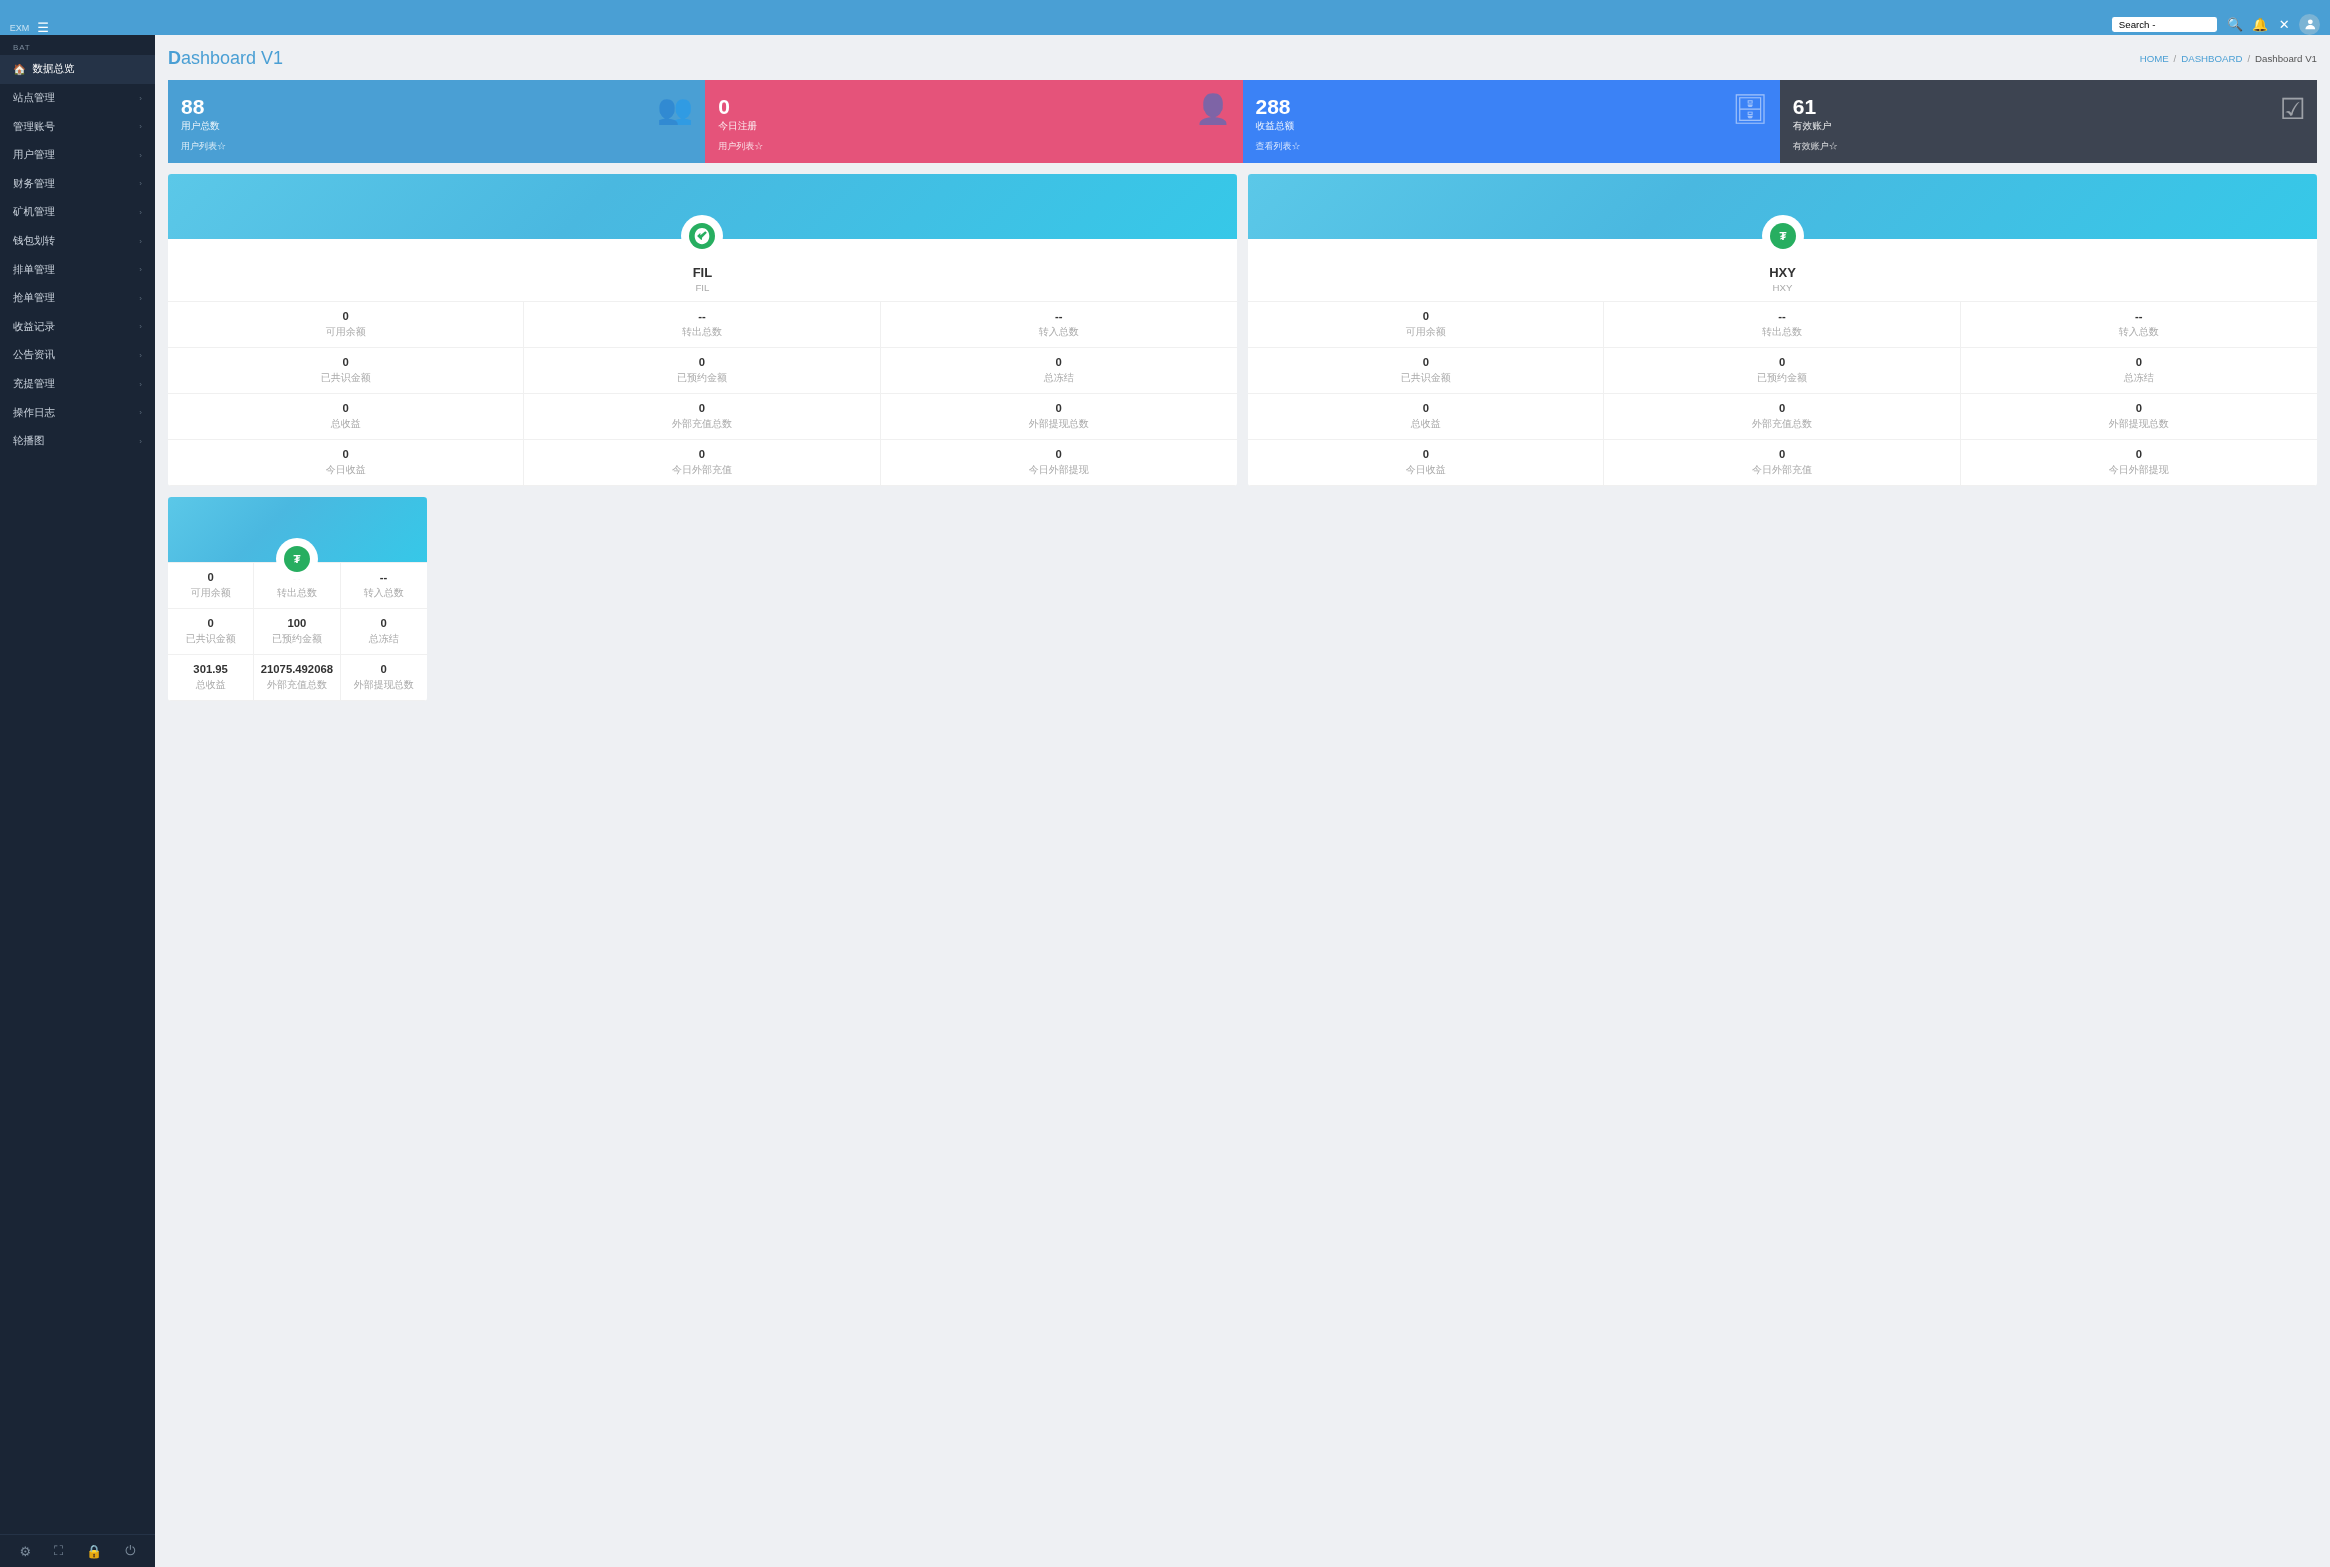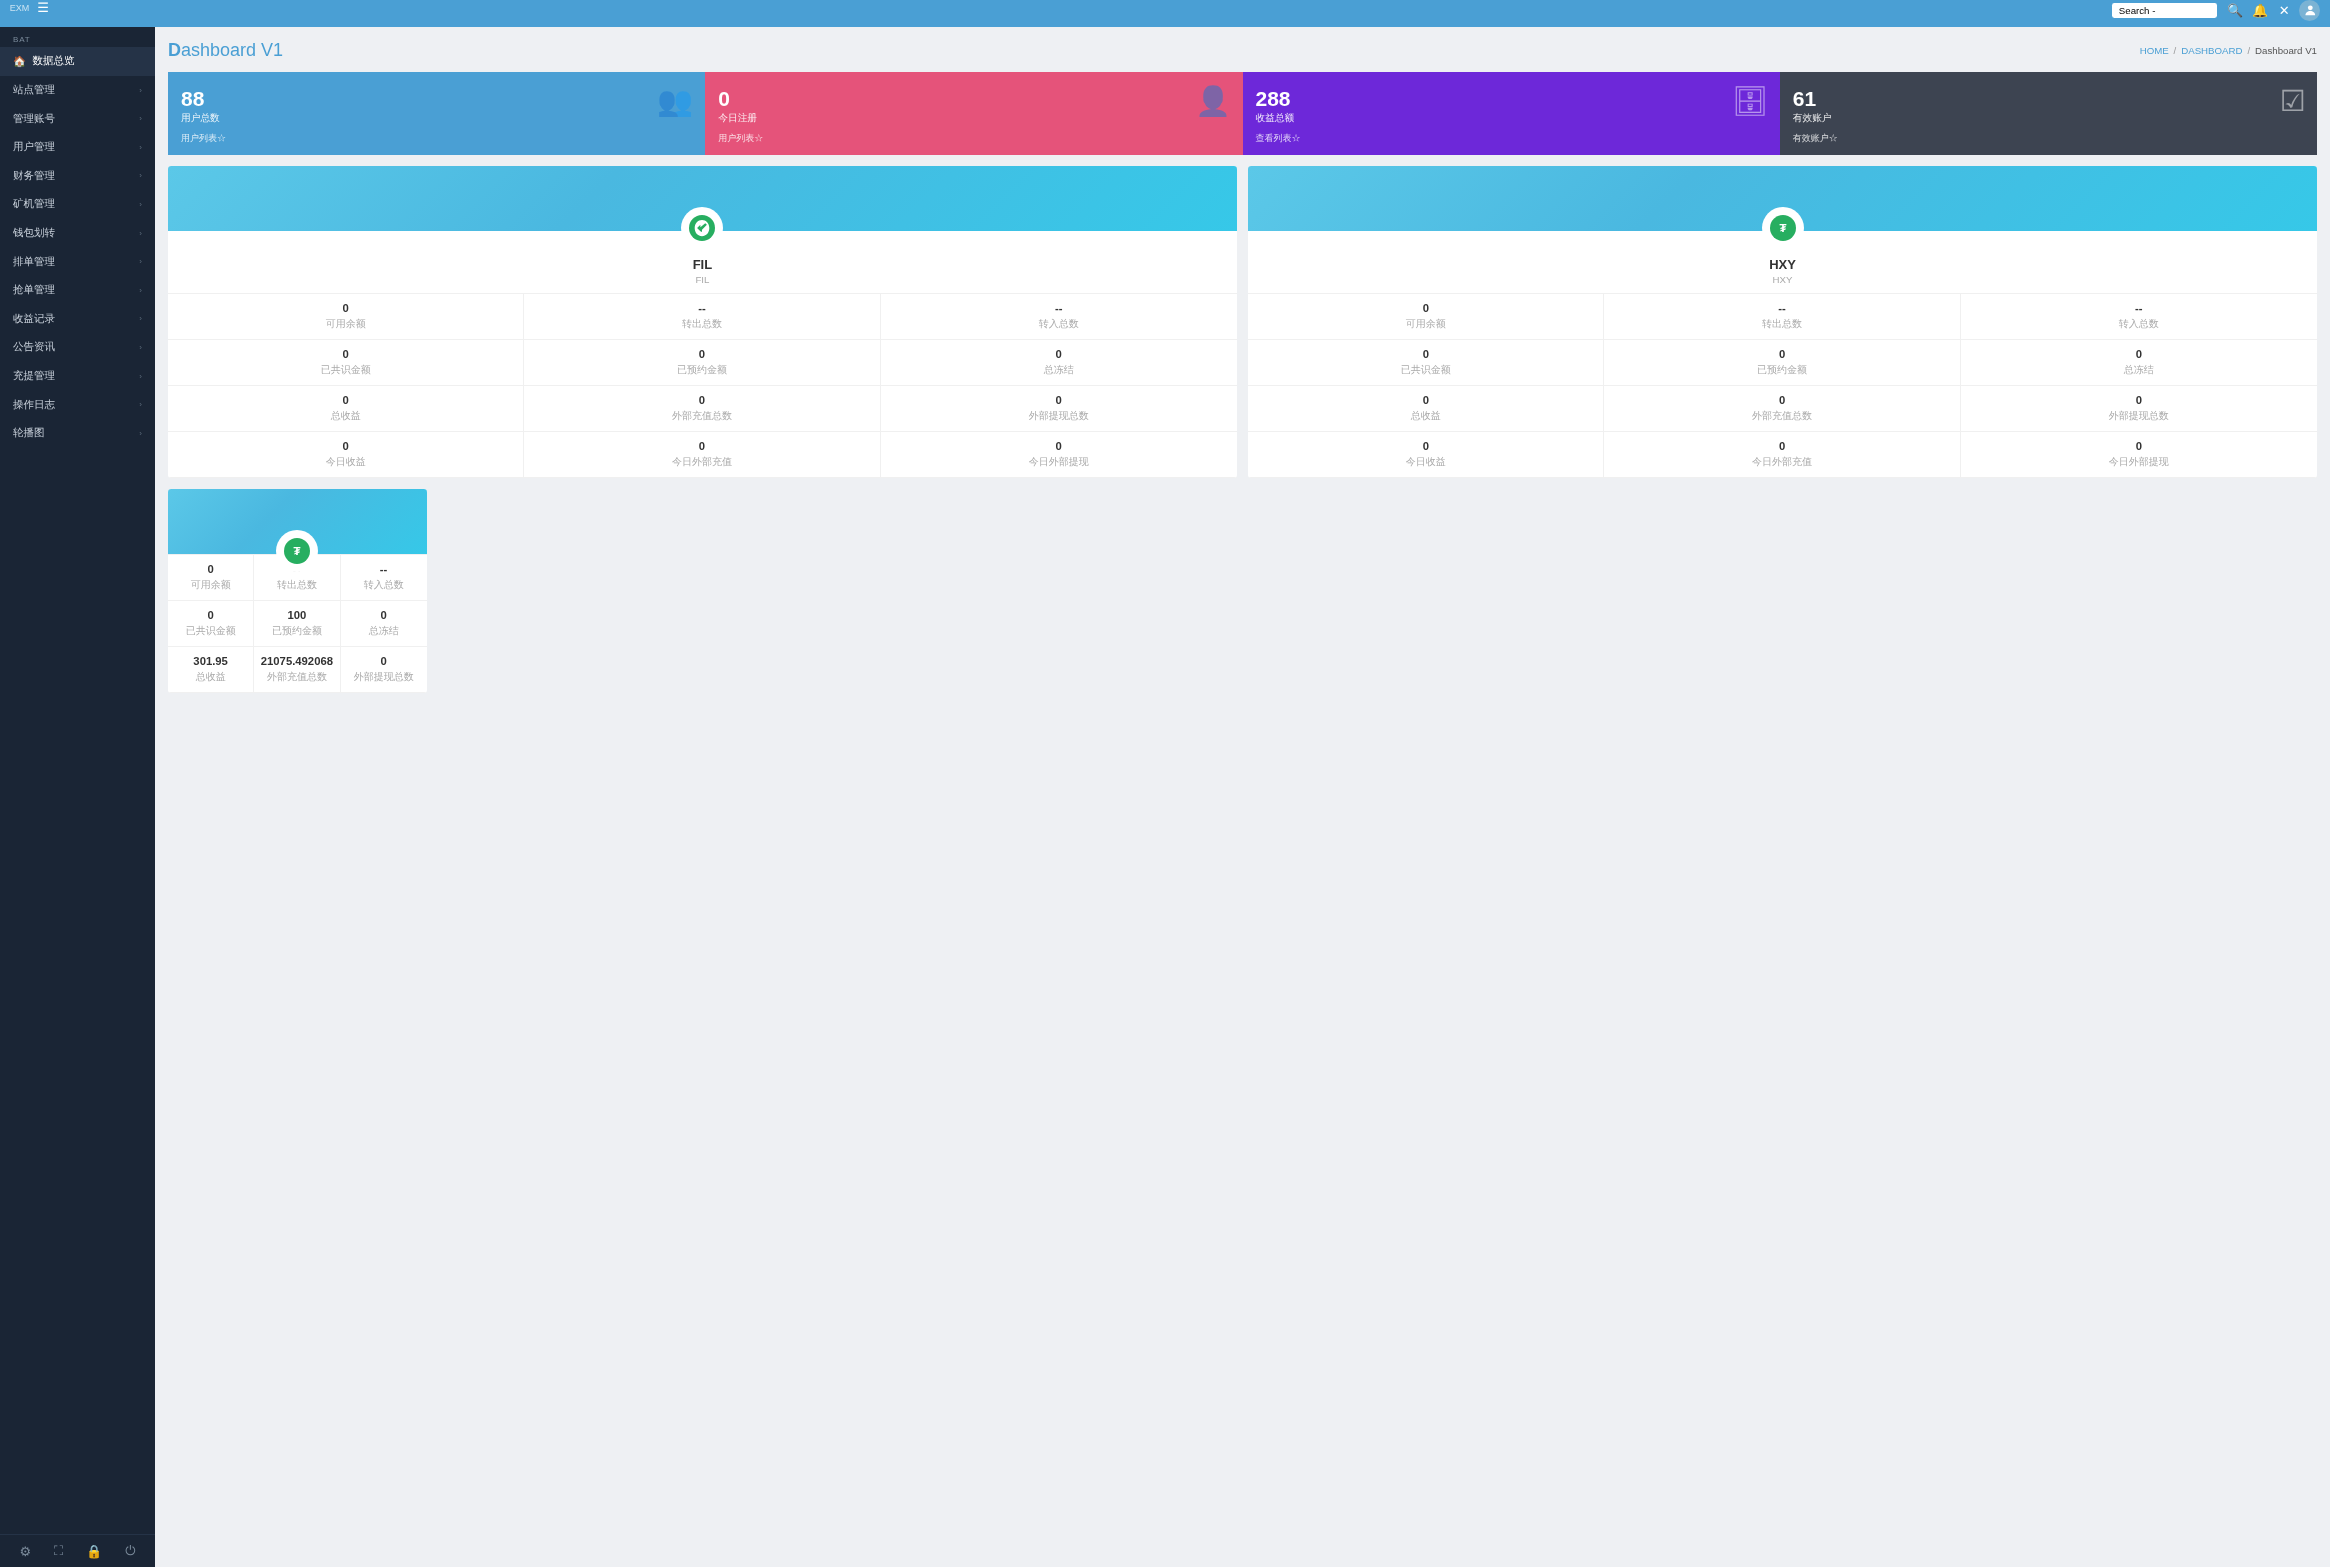--- a/index.html
+++ b/index.html
@@ -1,23 +1,23 @@
 <!DOCTYPE html>
 <html style="font-size:13px"><head>
   <meta charset="utf-8">
   <style>
     * { box-sizing: border-box; margin: 0; padding: 0; }
     body { font-family: 'Microsoft YaHei', Arial, sans-serif; background: #f0f0f0; display: flex; flex-direction: column; height: 100vh; overflow: hidden; }
 
     
     .topbar {
       background: #4a9fd4;
-      height: 27px;
-      display: flex;
-      align-items: flex-start;
+      height: 35px;
+      display: flex;
+      align-items: flex-end;
       justify-content: space-between;
       padding: 0 9.7px;
       flex-shrink: 0;
     }
     .topbar-left { display: flex; align-items: center; gap: 8px; }
     .topbar-brand { color: #fff; font-size: 9px; opacity: 0.7; }
     .hamburger { color: #fff; font-size: 13px; cursor: pointer; }
     .topbar-right { display: flex; align-items: center; gap: 9.7px; }
     .search-box {
       background: #fff;
@@ -92,21 +92,21 @@
     
     .stat-cards { display: grid; grid-template-columns: repeat(4, 1fr); gap: 0; margin-bottom: 11.3px; }
     .stat-card {
       padding: 14.6px 13px 9.7px;
       color: #fff;
       position: relative;
       min-height: 73px;
     }
     .stat-card-blue { background: #4a9fd4; }
     .stat-card-pink { background: #e5537a; }
-    .stat-card-purple { background: #6d28d9; }
+    .stat-card-purple { background: #3b82f6; }
     .stat-card-dark { background: #3d4451; }
     .stat-number { font-size: 21px; font-weight: 600; margin-bottom: 1.6px; }
     .stat-label { font-size: 9.7px; opacity: 0.9; margin-bottom: 6.5px; }
     .stat-link { font-size: 9px; opacity: 0.8; cursor: pointer; }
     .stat-icon {
       position: absolute;
       right: 11.3px;
       top: 11.3px;
       font-size: 29px;
       opacity: 0.5;

